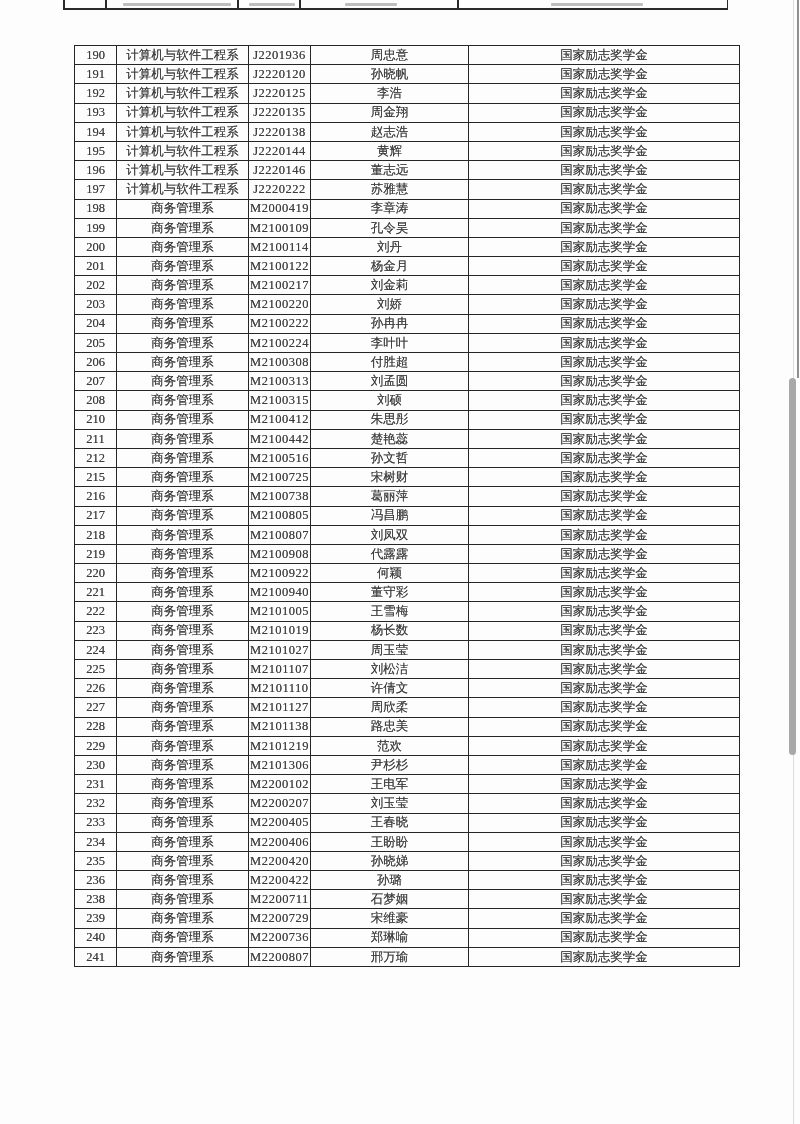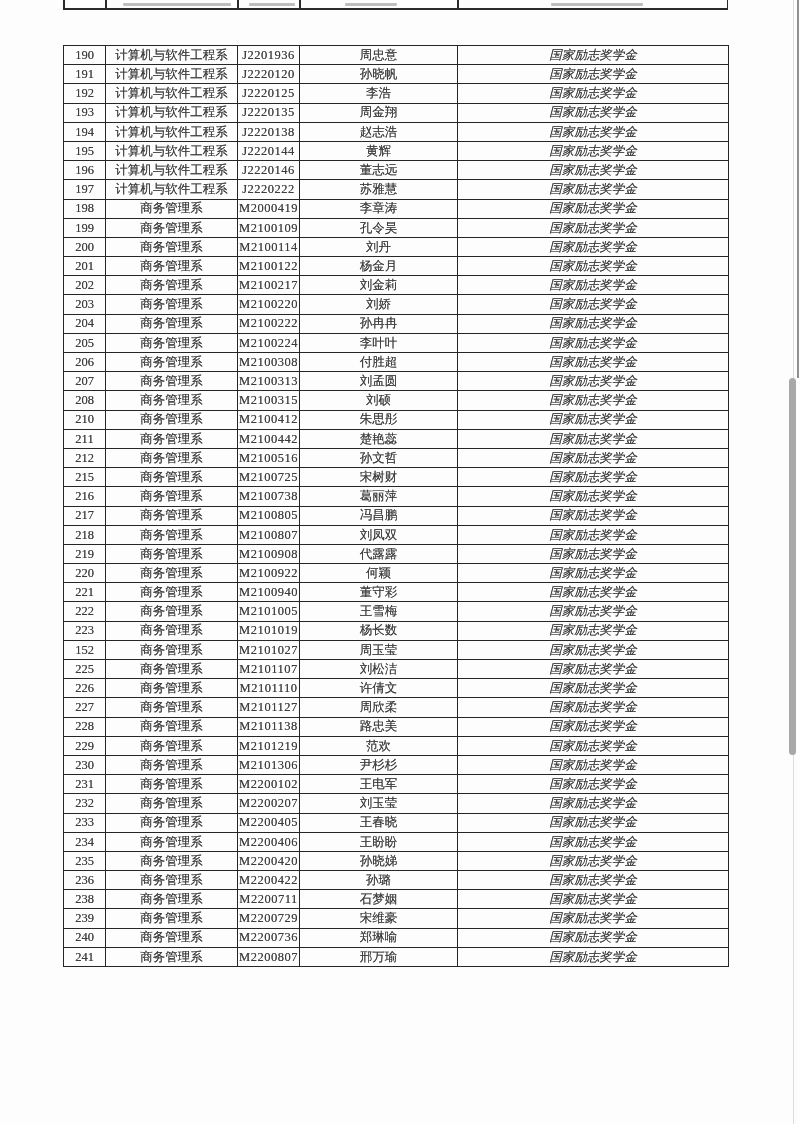--- a/index.html
+++ b/index.html
@@ -8,34 +8,34 @@
     background:#fdfdfd;
     font-family:"Liberation Serif","DejaVu Serif",serif;
   }
   
   .cut-row{position:absolute;left:63px;top:0;width:665px;height:11px;}
   .cut-row .hline{position:absolute;left:0;top:8px;width:665px;height:2px;background:#2a2a2a;}
   .cut-row .vstub{position:absolute;top:0;width:1.5px;height:8px;background:#2a2a2a;}
   .cut-row .smudge{position:absolute;top:3px;height:3px;background:#8b8b8b;opacity:.55;border-radius:1px;}
 
   table.sch{
-    position:absolute;left:63px;top:45px;width:665px;
+    position:absolute;left:74px;top:45px;width:665px;
     border-collapse:collapse;table-layout:fixed;
   }
   table.sch td{
     border:1.5px solid #262626;
     padding:0;height:18.2px;
     text-align:center;vertical-align:middle;
     font-size:12.5px;line-height:1;color:#3d3d3d;
     text-shadow:0 0 .5px rgba(70,70,70,.75);
     white-space:nowrap;overflow:hidden;
   }
   td.c0{font-size:12px;}
   td.c2{letter-spacing:.5px;font-size:12px;}
-  td.c4{color:#474747;font-style:italic;}
+  td.c4{color:#474747;}
 
   
   .scroll-track{
     position:absolute;right:0;top:0;width:6px;height:1124px;
     border-left:1px solid #dcdcdc;background:transparent;
   }
   .scroll-top-line{
     position:absolute;left:797px;top:0;width:1.5px;height:378px;
     background:#909090;
   }
@@ -281,21 +281,21 @@
         <td class="c4">国家励志奖学金</td>
       </tr>
       <tr>
         <td class="c0">223</td>
         <td class="c1">商务管理系</td>
         <td class="c2">M2101019</td>
         <td class="c3">杨长数</td>
         <td class="c4">国家励志奖学金</td>
       </tr>
       <tr>
-        <td class="c0">152</td>
+        <td class="c0">224</td>
         <td class="c1">商务管理系</td>
         <td class="c2">M2101027</td>
         <td class="c3">周玉莹</td>
         <td class="c4">国家励志奖学金</td>
       </tr>
       <tr>
         <td class="c0">225</td>
         <td class="c1">商务管理系</td>
         <td class="c2">M2101107</td>
         <td class="c3">刘松洁</td>

